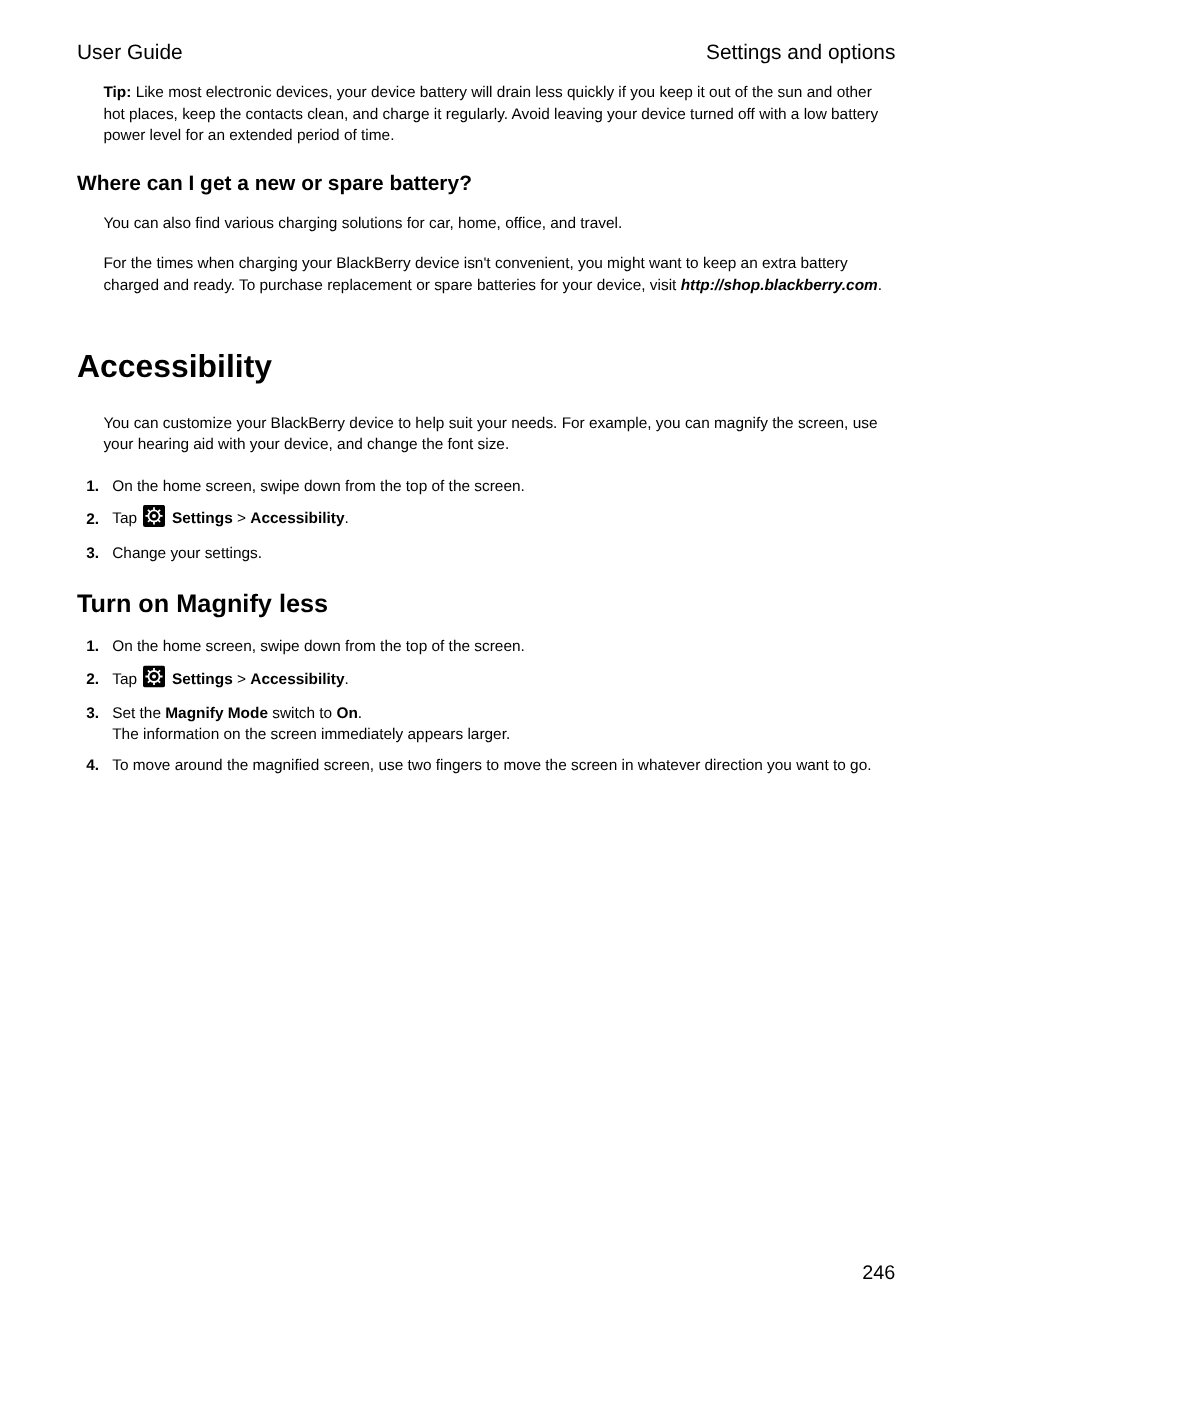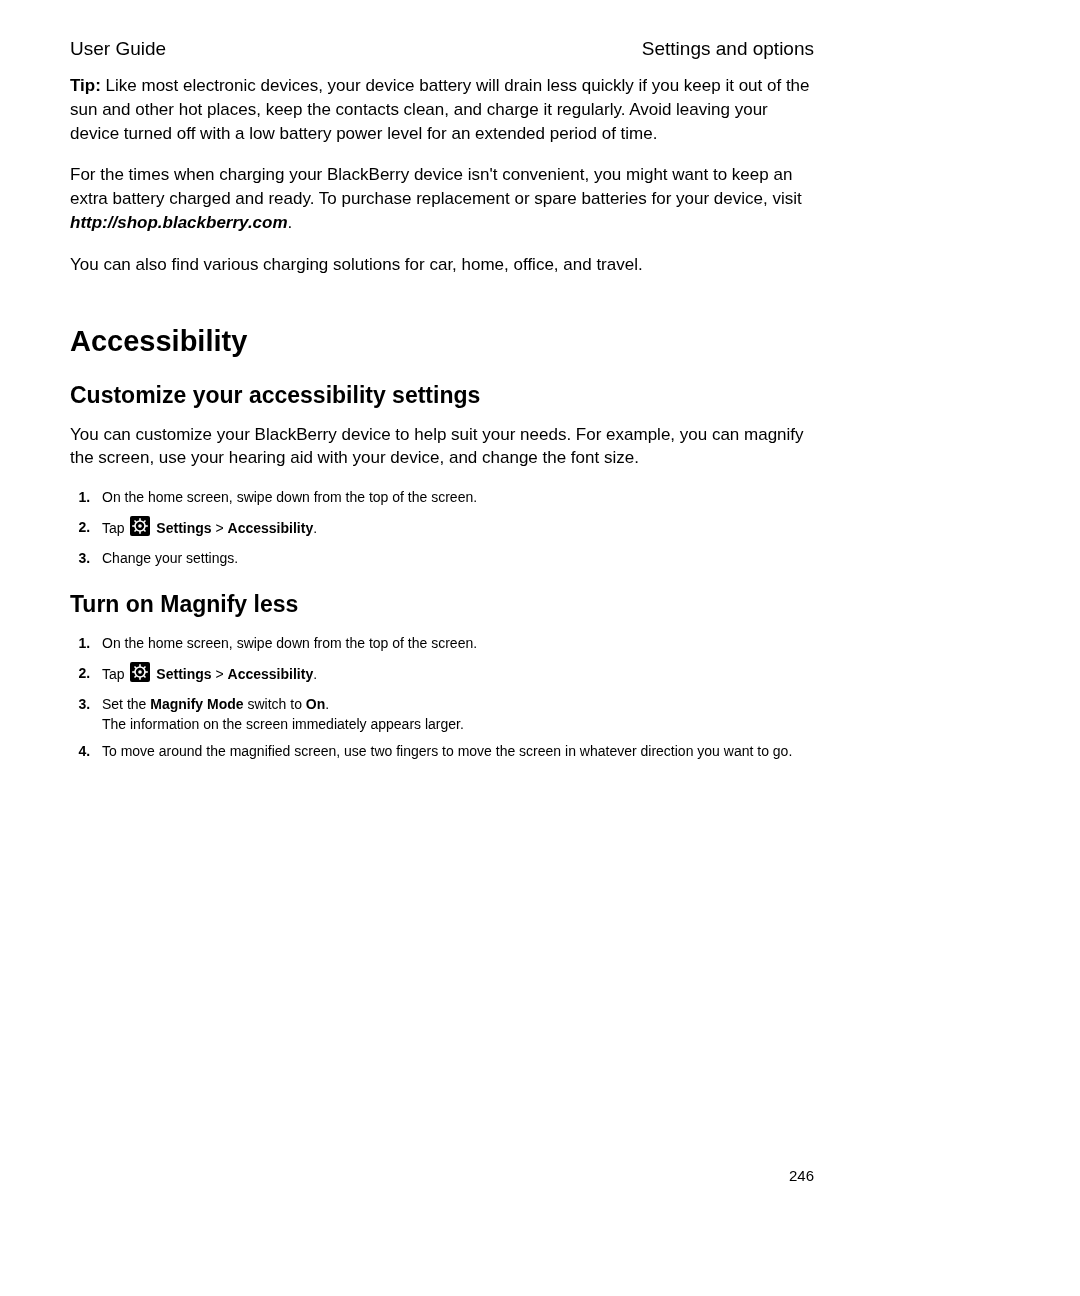--- a/index.html
+++ b/index.html
@@ -16,23 +16,24 @@
     box-sizing: border-box;
     position: relative;
   }
   .header-row {
     display: flex;
     justify-content: space-between;
     font-size: 19px;
     margin-bottom: 14px;
   }
   .body-text {
-    font-size: 17px;
+    font-size: 14px;
     line-height: 1.4;
     margin-bottom: 18px;
+    margin-left: 24px;
   }
   .tip-label {
     font-weight: bold;
   }
   .sub-heading {
     font-size: 19px;
     font-weight: bold;
     margin-top: 24px;
     margin-bottom: 14px;
   }
@@ -70,49 +71,49 @@
     font-weight: bold;
   }
   .gear-icon {
     display: inline-block;
     vertical-align: middle;
     margin-right: 2px;
     margin-left: 2px;
   }
   .page-number {
     position: absolute;
-    bottom: 112px;
+    bottom: 128px;
     right: 70px;
-    font-size: 15px;
+    font-size: 18px;
   }
 </style>
 </head>
 <body>
 
 <div class="page">
 
   <div class="header-row">
     <span>User Guide</span>
     <span>Settings and options</span>
   </div>
 
   <div class="body-text">
     <span class="tip-label">Tip:</span><span> Like most electronic devices, your device battery will drain less quickly if you keep it out of the sun and other hot places, keep the contacts clean, and charge it regularly. Avoid leaving your device turned off with a low battery power level for an extended period of time.</span>
   </div>
 
+  <div class="sub-heading">Where can I get a new or spare battery?</div>
+
+  <div class="body-text">You can also find various charging solutions for car, home, office, and travel.</div>
 
   <div class="body-text">
     <span>For the times when charging your BlackBerry device isn't convenient, you might want to keep an extra battery charged and ready. To purchase replacement or spare batteries for your device, visit </span><span class="bold-italic">http://shop.blackberry.com</span><span>.</span>
   </div>
 
-  <div class="body-text">You can also find various charging solutions for car, home, office, and travel.</div>
-
   <div class="h1">Accessibility</div>
 
-  <div class="h2">Customize your accessibility settings</div>
 
   <div class="body-text">You can customize your BlackBerry device to help suit your needs. For example, you can magnify the screen, use your hearing aid with your device, and change the font size.</div>
 
   <ol class="steps">
     <li>On the home screen, swipe down from the top of the screen.</li>
     <li>
       <span>Tap </span><span class="gear-icon"><svg width="20" height="20" viewBox="0 0 20 20">
             <rect x="0" y="0" width="20" height="20" fill="#000" rx="2"></rect>
             <circle cx="10" cy="10" r="5" fill="none" stroke="#fff" stroke-width="1.6"></circle>
             <circle cx="10" cy="10" r="1.8" fill="#fff"></circle>

